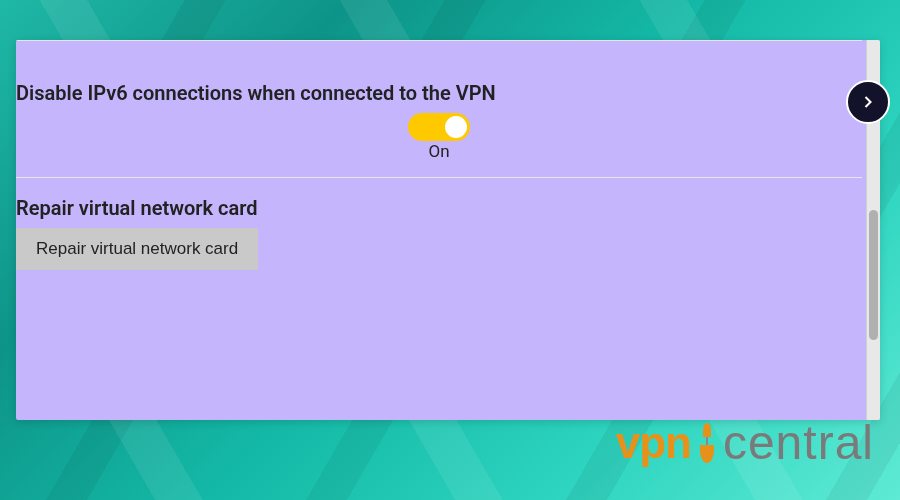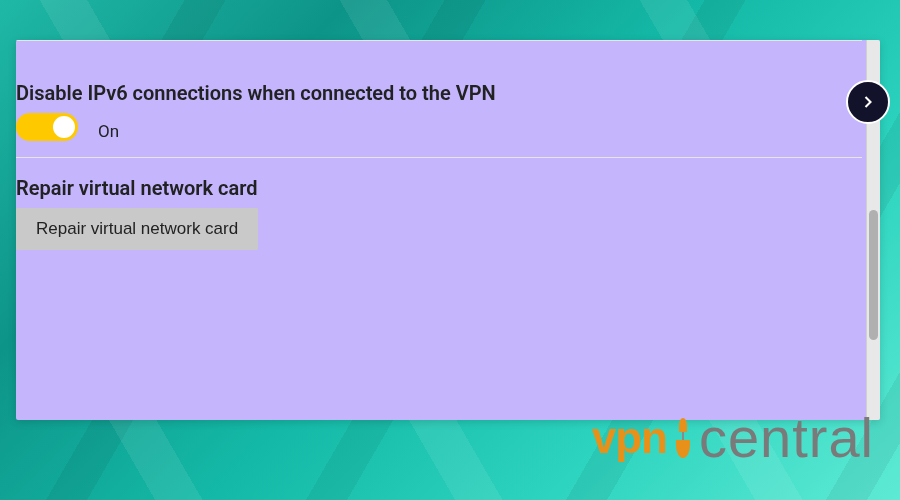--- a/index.html
+++ b/index.html
@@ -67,22 +67,22 @@
     }
     .section-desc {
       font-size: 15px;
       line-height: 1.5;
       color: #444;
       margin-bottom: 14px;
       padding-right: 20px;
     }
     .toggle-row {
       display: flex;
-      align-items: flex-end;
-      gap: 20px;
+      align-items: center;
+      flex-direction: column;
     }
     .toggle {
       width: 62px;
       height: 28px;
       background: #ffc900;
       border-radius: 14px;
       position: relative;
       cursor: pointer;
     }
     .toggle-knob {
@@ -166,21 +166,21 @@
       background: #8a8a8a;
     }
     .wm-drop-bot {
       width: 14px;
       height: 18px;
       background: #e8911a;
       border-radius: 0 0 50% 50% / 0 0 70% 70%;
     }
     .wm-central {
       font-family: Arial, sans-serif;
-      font-size: 56px;
+      font-size: 48px;
       font-weight: 400;
       letter-spacing: 1px;
       color: #7a7a7a;
     }
   </style>
 </head>
 <body>
 
 <div class="bg-pattern"></div>
 

